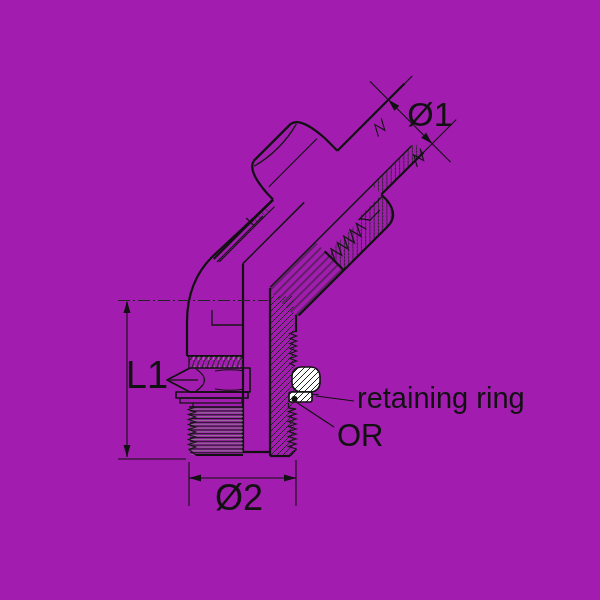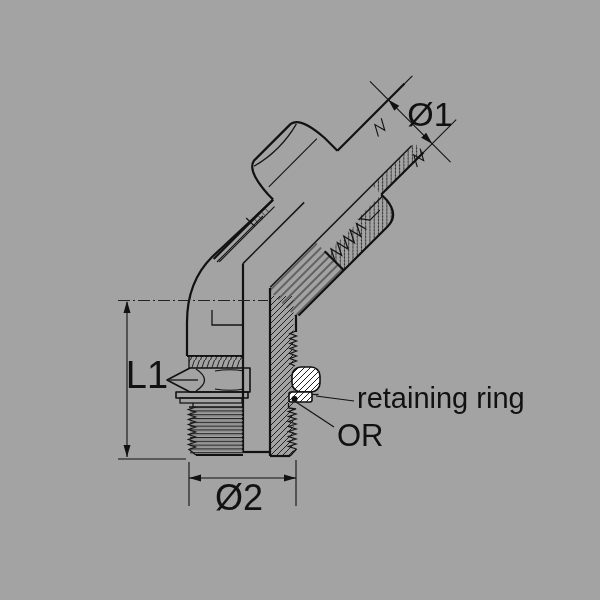--- a/index.html
+++ b/index.html
@@ -1,16 +1,16 @@
 <!DOCTYPE html>
 <html><head>
 <meta charset="utf-8">
 <style>
   html,body{margin:0;padding:0;background:#fff;}
-  #canvas{width:600px;height:600px;background:#a3a3a3;position:relative;overflow:hidden;}
+  #canvas{width:600px;height:600px;background:#a21caf;position:relative;overflow:hidden;}
   svg{display:block;}
   .o{stroke:#111;stroke-width:2.2;fill:none;stroke-linejoin:round;}
   .o16{stroke:#111;stroke-width:1.6;fill:none;stroke-linejoin:round;}
   .t{stroke:#111;stroke-width:1.1;fill:none;}
   .t13{stroke:#161616;stroke-width:1.3;fill:none;}
   .t15{stroke:#161616;stroke-width:1.5;fill:none;}
   .cl{stroke:#222;stroke-width:1.1;fill:none;stroke-dasharray:12 3 2 3;}
   .arr{fill:#111;stroke:none;}
   .dot{fill:#111;stroke:none;}
   .lbl{font-family:"Liberation Sans", sans-serif;fill:#111;}

